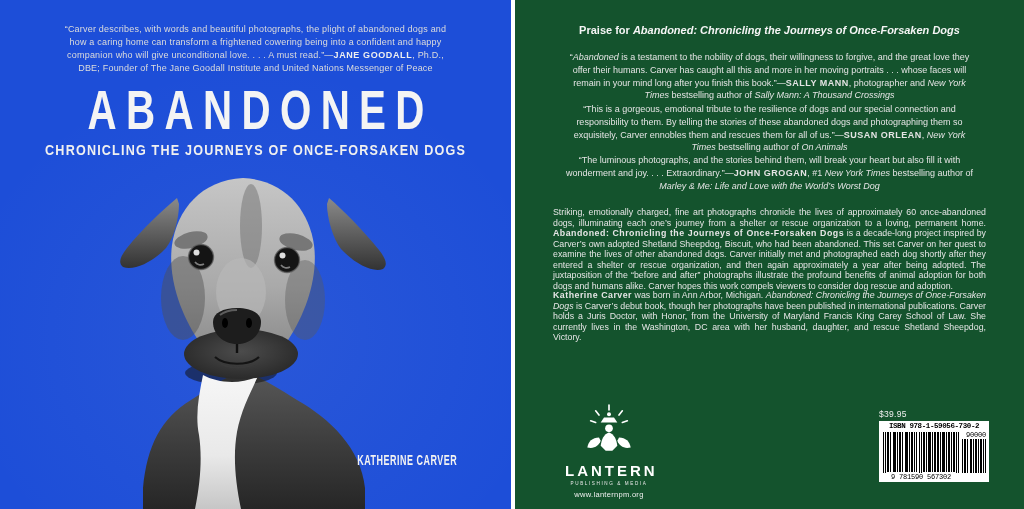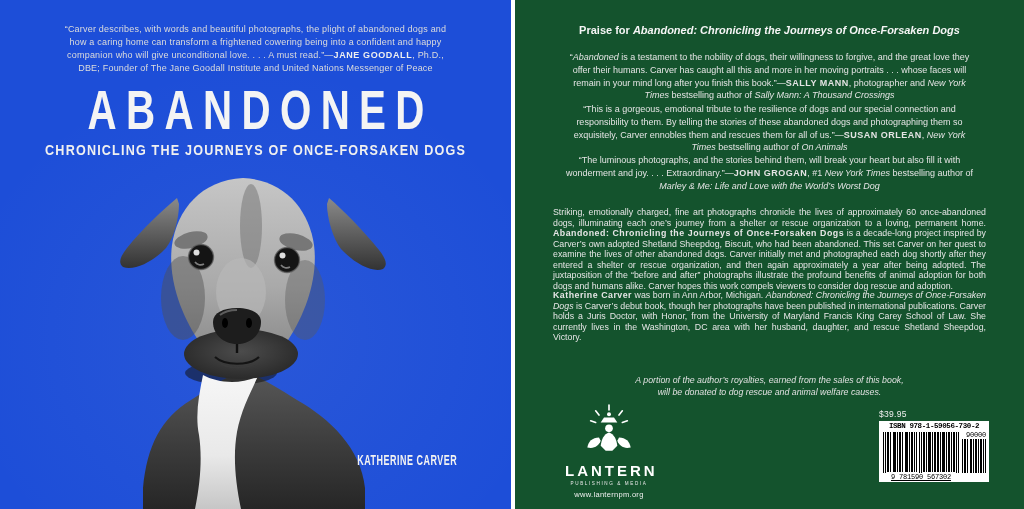--- a/index.html
+++ b/index.html
@@ -65,21 +65,21 @@
   .price{position:absolute;left:364px;top:409px;font-size:8.5px;color:#f0f0f0;letter-spacing:.3px;}
   .barcode-box{
     position:absolute;left:364px;top:421px;width:110px;height:61px;background:#fff;color:#000;
     padding:1px 3px;
   }
   .isbn-label{font-family:"Liberation Mono", monospace;font-size:7.5px;font-weight:bold;
     text-align:center;white-space:nowrap;letter-spacing:-0.4px;}
   .bars-row{position:relative;height:50px;margin-top:1px;}
   .main-bars{position:absolute;left:1px;top:1px;}
   .isbn-digits{position:absolute;left:0px;top:42px;width:78px;text-align:center;
-    font-family:"Liberation Mono", monospace;font-size:7px;letter-spacing:-0.2px;background:#fff;text-decoration:underline;}
+    font-family:"Liberation Mono", monospace;font-size:7px;letter-spacing:-0.2px;background:#fff;}
   .addon{position:absolute;right:0;top:0;width:24px;text-align:right;}
   .addon-digits{font-family:"Liberation Mono", monospace;font-size:7px;letter-spacing:-0.2px;}
   .addon-bars{margin-top:0px;}
 </style>
 </head>
 <body>
 
 <div class="wrap">
 
   <div class="front">
@@ -171,21 +171,20 @@
     <div class="bquote q1"><span>“</span><span class="it">Abandoned</span><span> is a testament to the nobility of dogs, their willingness to forgive, and the great love they offer their humans. Carver has caught all this and more in her moving portraits . . . whose faces will remain in your mind long after you finish this book.”—</span><span class="b">SALLY MANN</span><span>, photographer and </span><span class="it">New York Times</span><span> bestselling author of </span><span class="it">Sally Mann: A Thousand Crossings</span></div>
 
     <div class="bquote q2"><span>“This is a gorgeous, emotional tribute to the resilience of dogs and our special connection and responsibility to them. By telling the stories of these abandoned dogs and photographing them so exquisitely, Carver ennobles them and rescues them for all of us.”—</span><span class="b">SUSAN ORLEAN</span><span>, </span><span class="it">New York Times</span><span> bestselling author of </span><span class="it">On Animals</span></div>
 
     <div class="bquote q3"><span>“The luminous photographs, and the stories behind them, will break your heart but also fill it with wonderment and joy. . . . Extraordinary.”—</span><span class="b">JOHN GROGAN</span><span>, #1 </span><span class="it">New York Times</span><span> bestselling author of </span><span class="it">Marley &amp; Me: Life and Love with the World’s Worst Dog</span></div>
 
     <div class="para desc"><span>Striking, emotionally charged, fine art photographs chronicle the lives of approximately 60 once-abandoned dogs, illuminating each one’s journey from a shelter or rescue organization to a loving, permanent home. </span><span class="b">Abandoned: Chronicling the Journeys of Once-Forsaken Dogs</span><span> is a decade-long project inspired by Carver’s own adopted Shetland Sheepdog, Biscuit, who had been abandoned. This set Carver on her quest to examine the lives of other abandoned dogs. Carver initially met and photographed each dog shortly after they entered a shelter or rescue organization, and then again approximately a year after being adopted. The juxtaposition of the “before and after” photographs illustrate the profound benefits of animal adoption for both dogs and humans alike. Carver hopes this work compels viewers to consider dog rescue and adoption.</span></div>
 
     <div class="para bio"><span class="b">Katherine Carver</span><span> was born in Ann Arbor, Michigan. </span><span class="it">Abandoned: Chronicling the Journeys of Once-Forsaken Dogs</span><span> is Carver’s debut book, though her photographs have been published in international publications. Carver holds a Juris Doctor, with Honor, from the University of Maryland Francis King Carey School of Law. She currently lives in the Washington, DC area with her husband, daughter, and rescue Shetland Sheepdog, Victory.</span></div>
 
-    <div class="note"><span>A portion of the author’s royalties, earned from the sales of this book,</span><br><span>will be donated to dog rescue and animal welfare causes.</span></div>
 
     <div class="publisher">
       <svg class="icon" viewBox="0 0 60 62" xmlns="http://www.w3.org/2000/svg">
         <g stroke="#fff" stroke-width="2" stroke-linecap="round">
           <line x1="30" y1="1" x2="30" y2="7"></line>
           <line x1="14" y1="8" x2="18" y2="13"></line>
           <line x1="46" y1="8" x2="42" y2="13"></line>
           <line x1="8" y1="20" x2="14" y2="22"></line>
           <line x1="52" y1="20" x2="46" y2="22"></line>
         </g>

